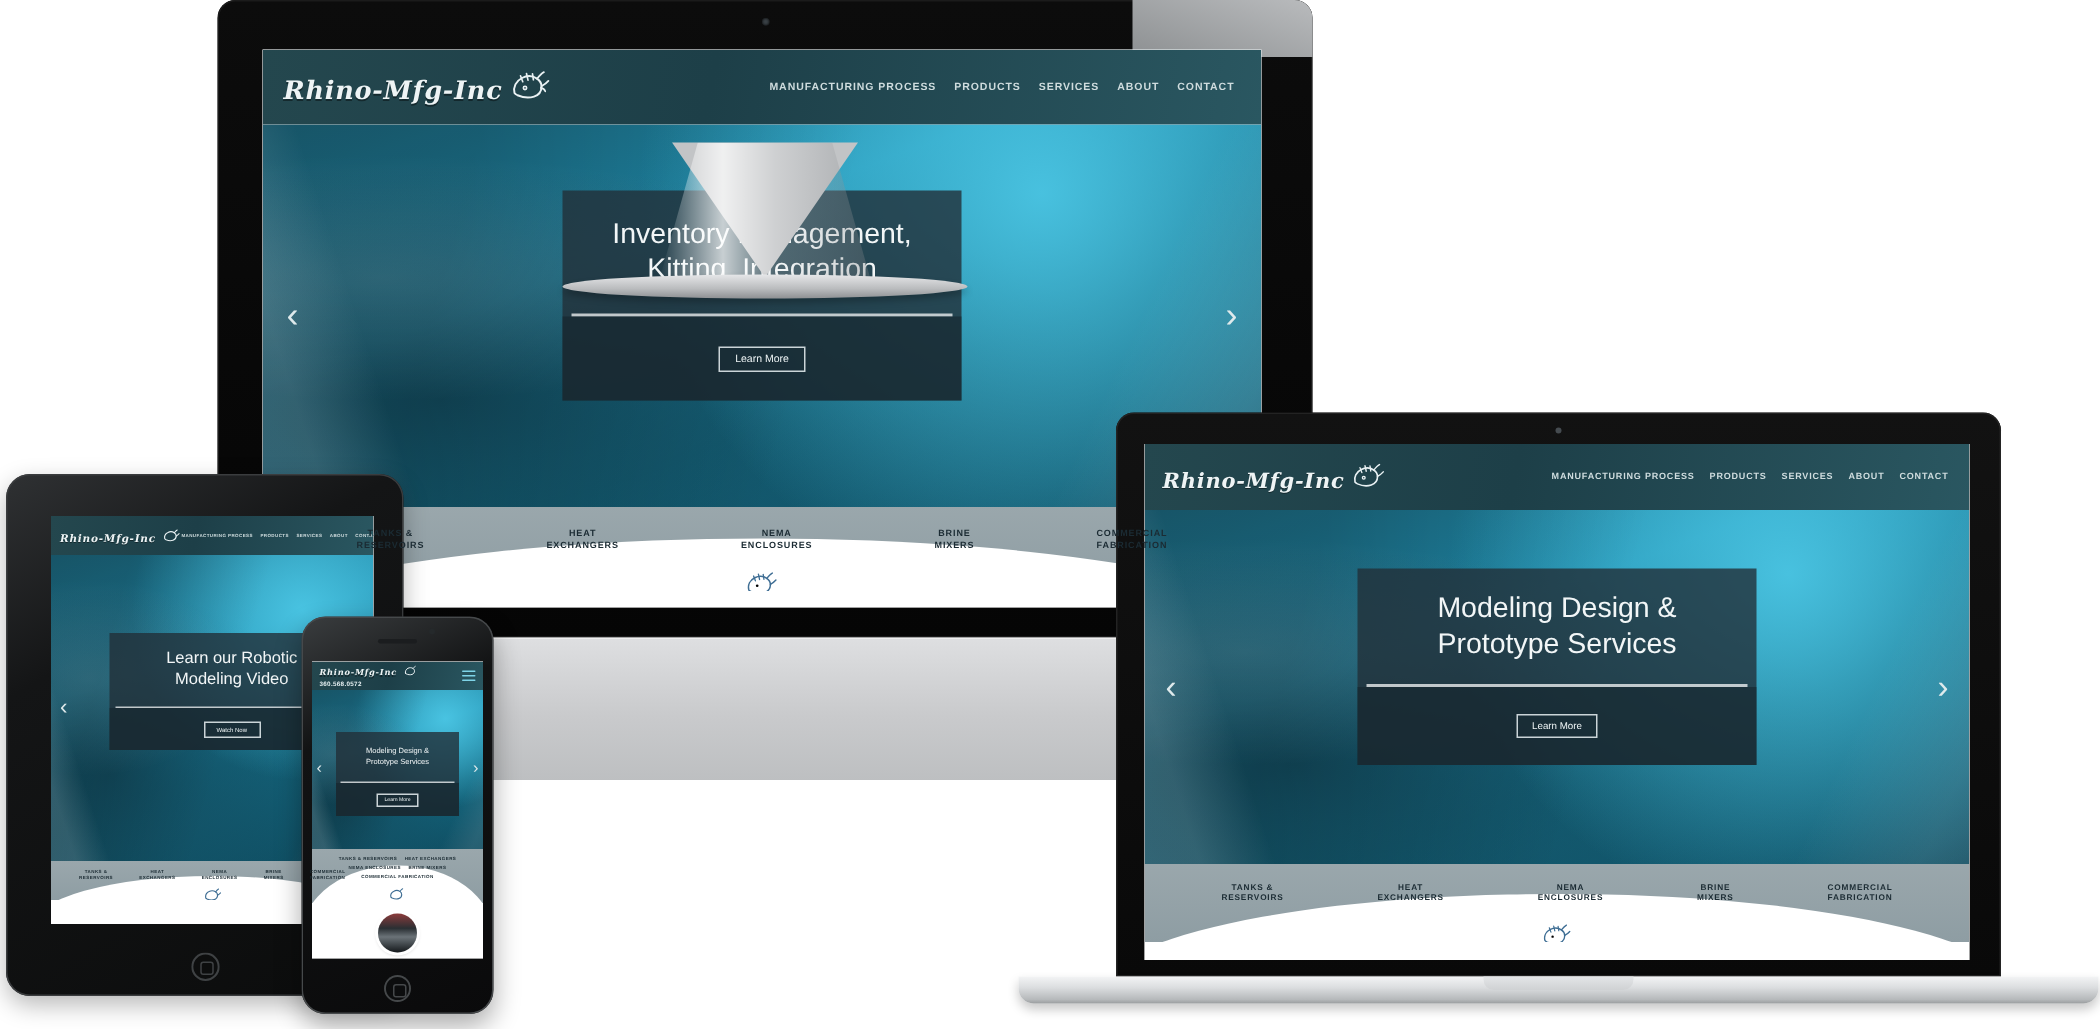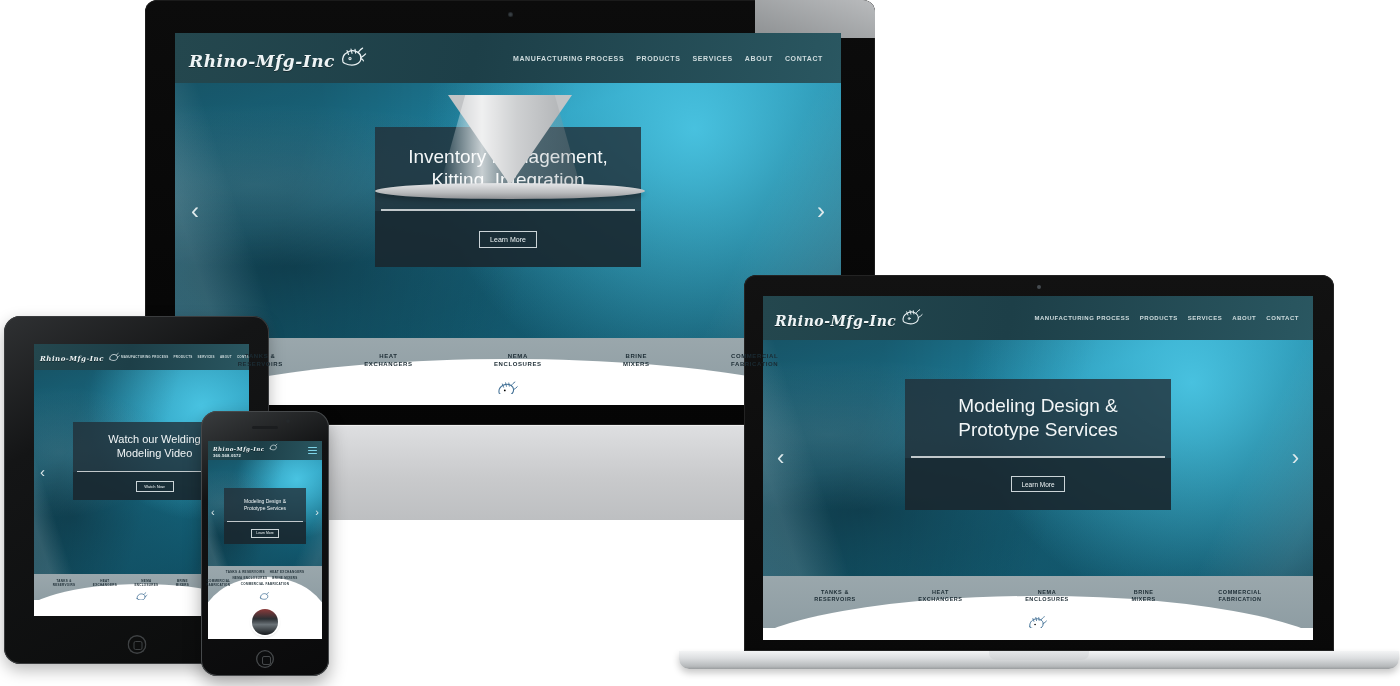--- a/index.html
+++ b/index.html
@@ -358,21 +358,21 @@
 
           </div>
         </div>
 
         <div class="hero" style="top:26px;height:204px;">
           <div class="hero-bg"></div>
           <div class="arrow" style="left:6px;top:50%;margin-top:-8px;font-size:15px;">‹</div>
 
           <div class="hero-card" style="left:39px;top:52px;width:163px;height:78px;">
             <div class="hero-title" style="font-size:11px;padding:6px 6px;">
-              <span>Watch our Welding</span>
+              <span>Learn our Robotic</span>
               <span>Modeling Video</span>
             </div>
             <div class="hero-div" style="height:1px;margin:0 4px;"></div>
             <div class="hero-btnrow" style="height:28px;">
               <div class="hero-btn" style="width:38px;height:11px;font-size:4px;">Watch Now</div>
             </div>
           </div>
         </div>
 
         <div class="cats" style="top:230px;height:26px;padding:5px 10px 0;">

